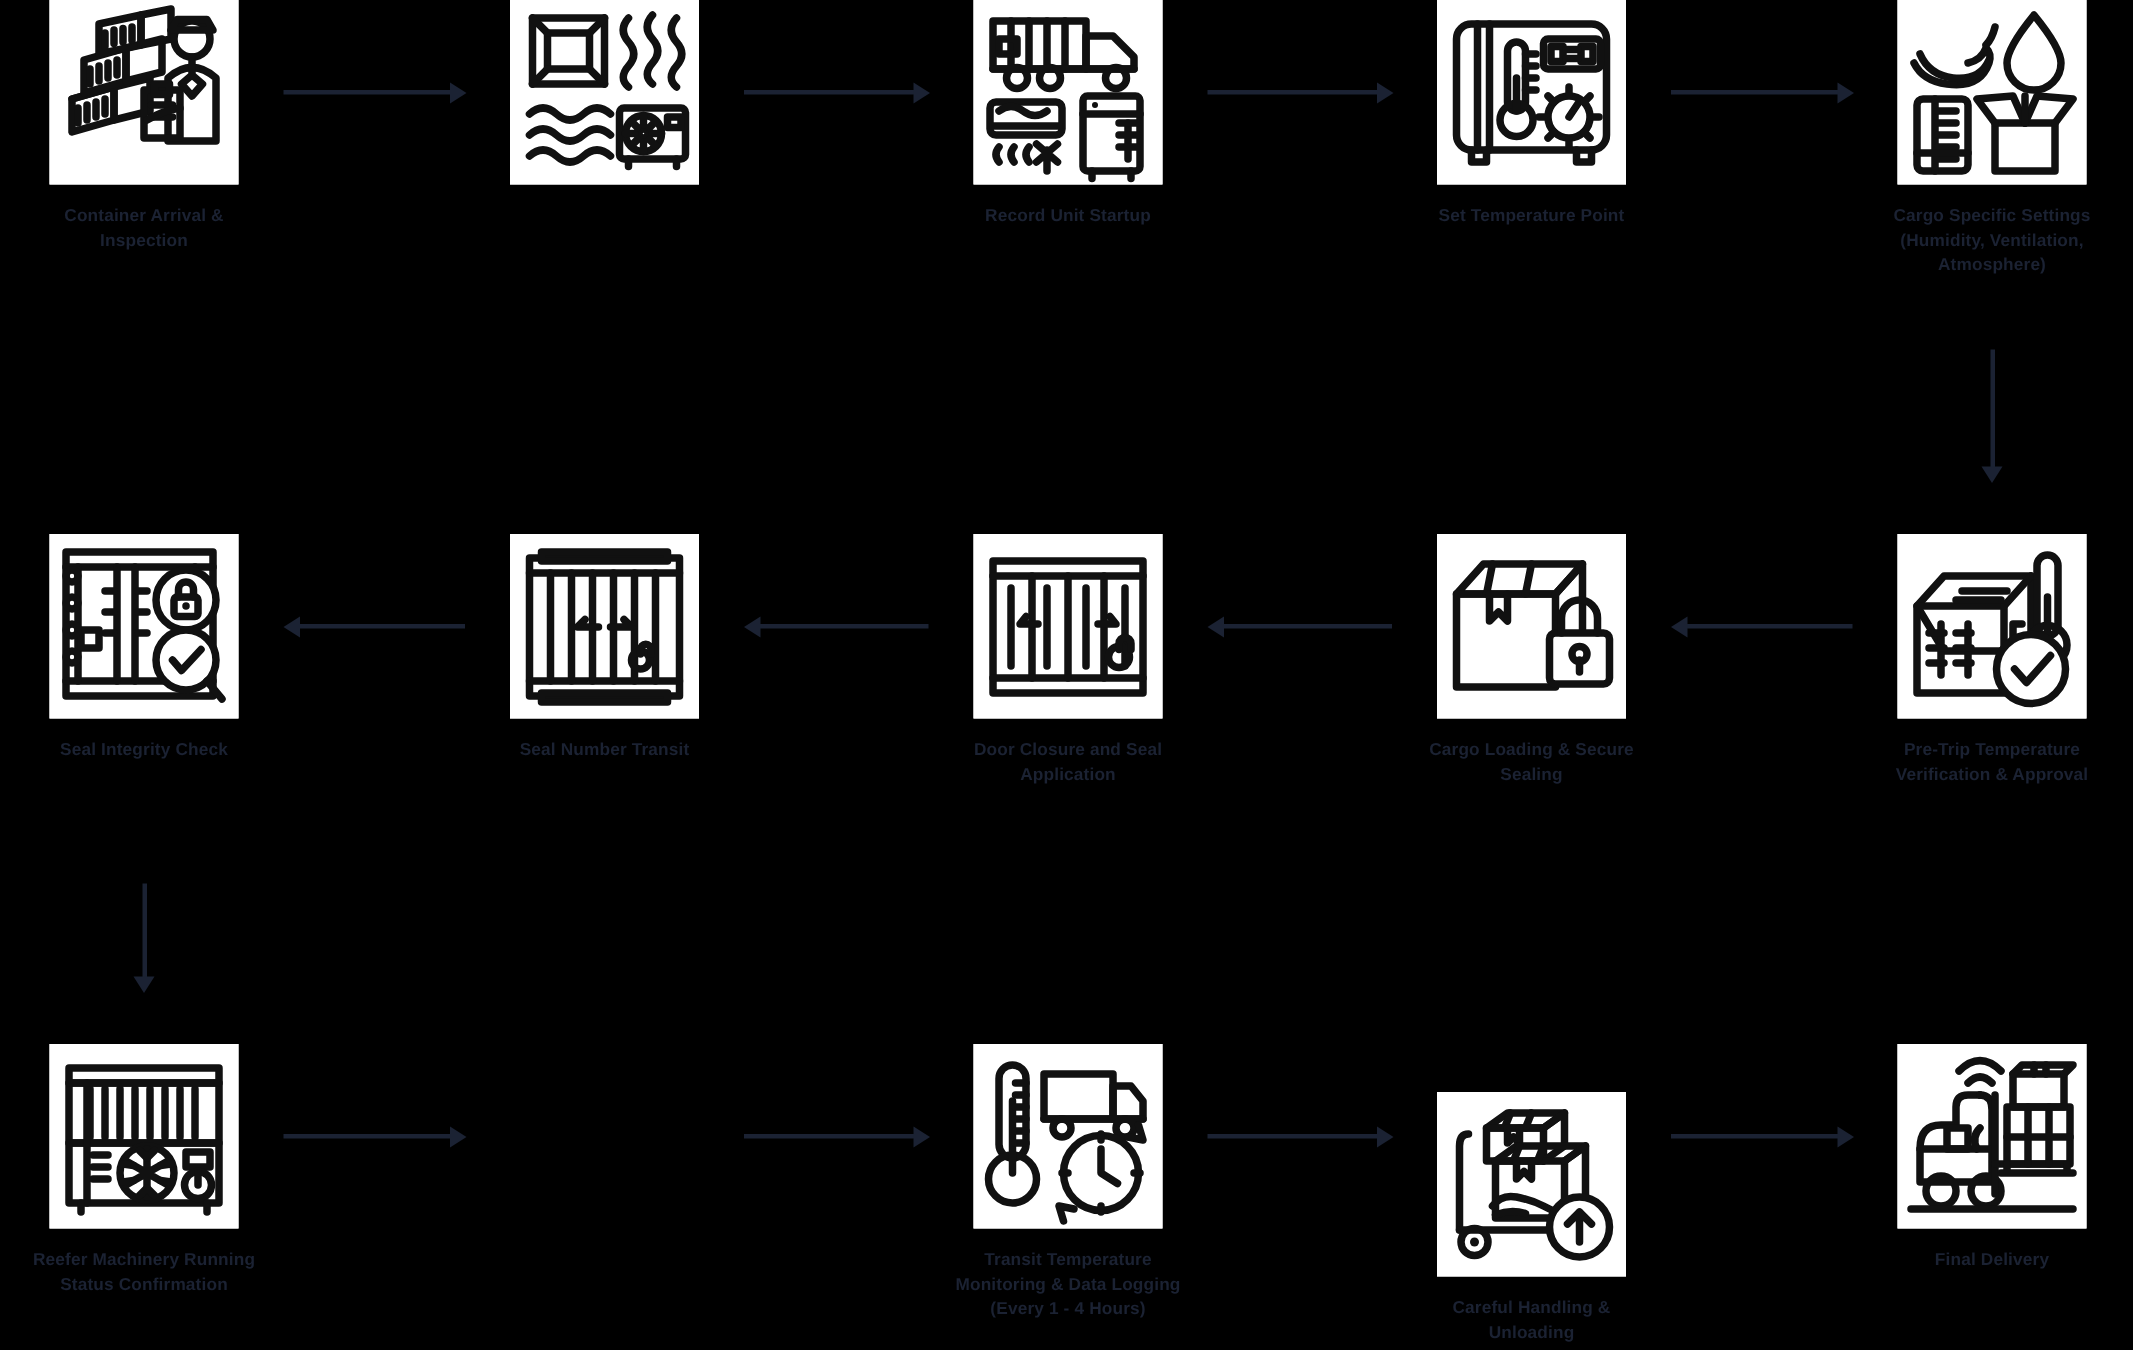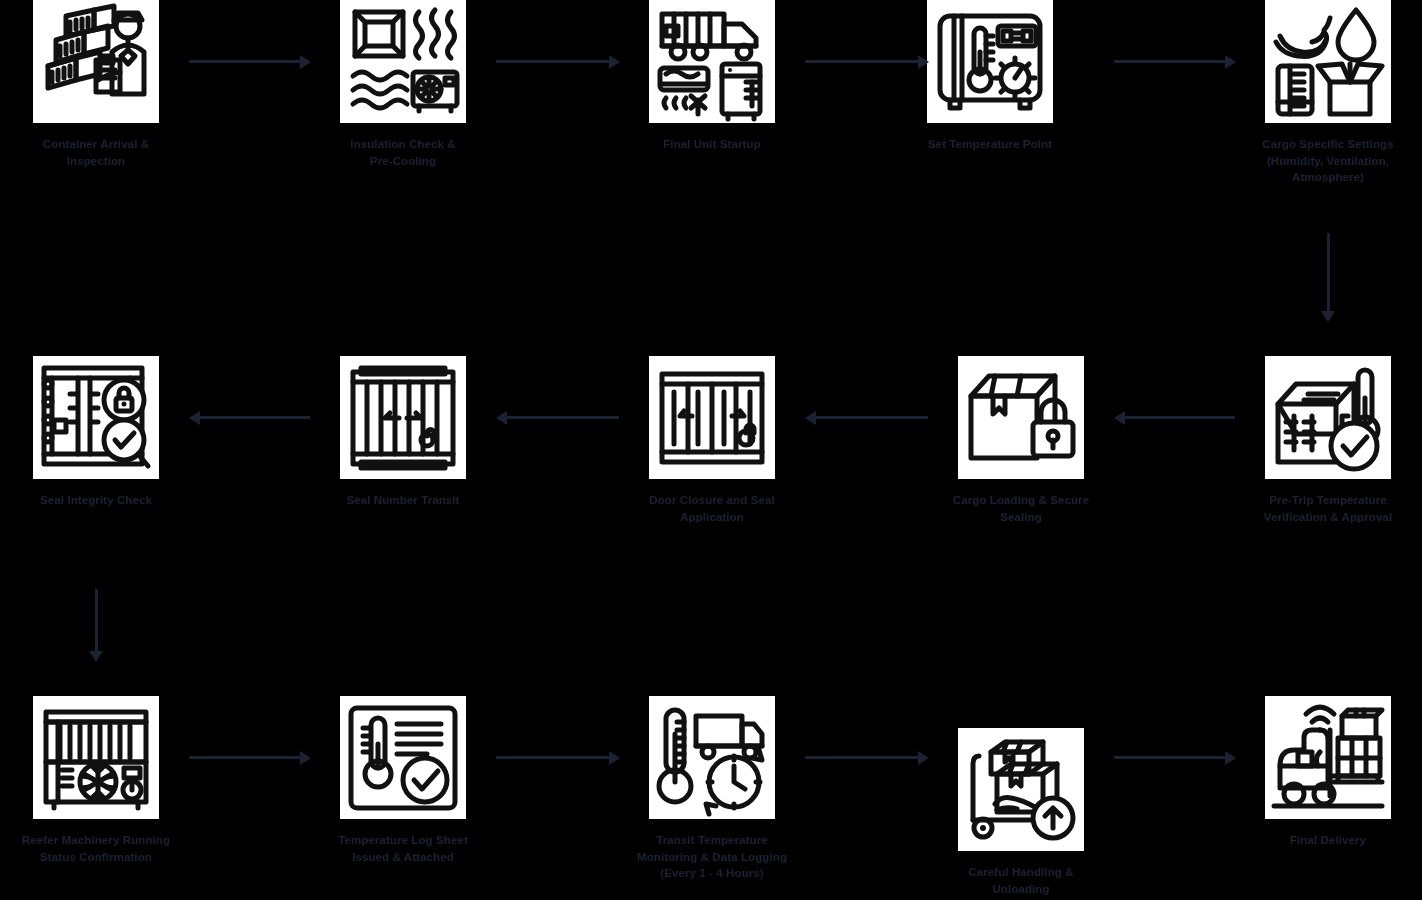--- a/index.html
+++ b/index.html
@@ -92,22 +92,20 @@
       <path d="M10 102 q9 -8 18 0 q9 8 18 0 q9 -8 18 0"></path>
       <rect x="70" y="70" width="44" height="34" rx="3"></rect>
       <circle cx="86" cy="87" r="12"></circle>
             <circle cx="86" cy="87" r="3"></circle>
       <path d="M86 75 v6 M86 93 v6 M74 87 h6 M92 87 h6 M78 79 l4 4 M94 79 l-4 4 M78 95 l4 -4 M94 95 l-4 -4"></path>
       <rect x="102" y="76" width="9" height="7"></rect>
       <path d="M76 104 v5 M108 104 v5"></path>
     </g>
         </svg>
       </div>
-      <div class="caption">Insulation Check &amp;
-Pre-Cooling</div>
     </div>
     <div class="node" style="left: 602px; top: 0px;">
       <div class="tile">
         <svg viewBox="0 0 120 120" width="120" height="120">
     <g style="fill:none;stroke:#111;stroke-width:5;stroke-linecap:round;stroke-linejoin:round">
       <path d="M10 12 h62 v32 h-62 z"></path>
       <path d="M22 12 v32 M34 12 v32 M46 12 v32 M58 12 v32"></path>
       <path d="M72 22 h18 l14 14 v8 h-32 z"></path>
       <path d="M10 44 h94"></path>
       <circle cx="26" cy="50" r="7"></circle>
@@ -121,23 +119,23 @@
       <path d="M46 102 v14 M46 102 l0 0 M39 98 l14 12 M53 98 l-14 12" transform="translate(0,-4) scale(1)"></path>
       <rect x="70" y="62" width="38" height="50" rx="3"></rect>
       <path d="M70 74 h38"></path>
       <circle cx="78" cy="68" r="2" style="fill:#111;stroke:none"></circle>
       <path d="M100 80 v24"></path>
       <path d="M94 80 h12 M94 88 h12 M94 96 h12"></path>
       <path d="M76 112 v5 M102 112 v5"></path>
     </g>
         </svg>
       </div>
-      <div class="caption">Final Unit Startup</div>
-    </div>
-    <div class="node" style="left: 880px; top: 0px;">
+      <div class="caption">Record Unit Startup</div>
+    </div>
+    <div class="node" style="left: 911px; top: 0px;">
       <div class="tile">
         <svg viewBox="0 0 120 120" width="120" height="120">
     <g style="fill:none;stroke:#111;stroke-width:5;stroke-linecap:round;stroke-linejoin:round">
       <rect x="10" y="14" width="100" height="84" rx="10"></rect>
       <path d="M24 14 v84 M32 14 v84"></path>
       <rect x="44" y="26" width="12" height="46" rx="6"></rect>
       <circle cx="50" cy="78" r="11"></circle>
       <path d="M50 50 v22"></path>
       <path d="M56 34 h7 M56 42 h7 M56 50 h7 M56 58 h7"></path>
       <rect x="68" y="24" width="38" height="20" rx="3"></rect>
@@ -295,38 +293,20 @@
       <path d="M53 79 l-7 -1 M71 89 l7 1 M53 89 l-7 1 M71 79 l7 -1"></path>
       <rect x="88" y="70" width="16" height="10"></rect>
       <circle cx="96" cy="92" r="9"></circle>
       <path d="M96 84 v8"></path>
       <path d="M18 104 v6 M102 104 v6"></path>
     </g>
         </svg>
       </div>
       <div class="caption">Reefer Machinery Running
 Status Confirmation</div>
-    </div>
-    <div class="node" style="left: 293px; top: 696px;">
-      <div class="tile">
-        <svg viewBox="0 0 120 120" width="120" height="120">
-    <g style="fill:none;stroke:#111;stroke-width:5;stroke-linecap:round;stroke-linejoin:round">
-      <rect x="8" y="10" width="104" height="100" rx="6" style="fill:#fff;stroke:#111;stroke-width:5"></rect>
-      <rect x="28" y="20" width="14" height="50" rx="7"></rect>
-      <circle cx="35" cy="76" r="13"></circle>
-      <path d="M35 46 v24"></path>
-      <path d="M20 30 h6 M20 38 h6 M20 46 h6 M20 54 h6"></path>
-      <path d="M54 26 h44 M54 36 h44 M54 46 h44 M54 56 h30"></path>
-      <circle cx="82" cy="82" r="22" style="fill:#fff;stroke:#111;stroke-width:5"></circle>
-      <path d="M71 82 l8 9 l16 -18"></path>
-    </g>
-        </svg>
-      </div>
-      <div class="caption">Temperature Log Sheet
-Issued &amp; Attached</div>
     </div>
     <div class="node" style="left: 602px; top: 696px;">
       <div class="tile">
         <svg viewBox="0 0 120 120" width="120" height="120">
     <g style="fill:none;stroke:#111;stroke-width:5;stroke-linecap:round;stroke-linejoin:round">
       <rect x="14" y="12" width="18" height="62" rx="9"></rect>
       <circle cx="23" cy="88" r="16"></circle>
       <path d="M23 36 v48"></path>
       <path d="M32 24 h-7 M32 32 h-7 M32 40 h-7 M32 48 h-7 M32 56 h-7 M32 64 h-7"></path>
       <path d="M44 18 h46 v30 h-46 z"></path>

